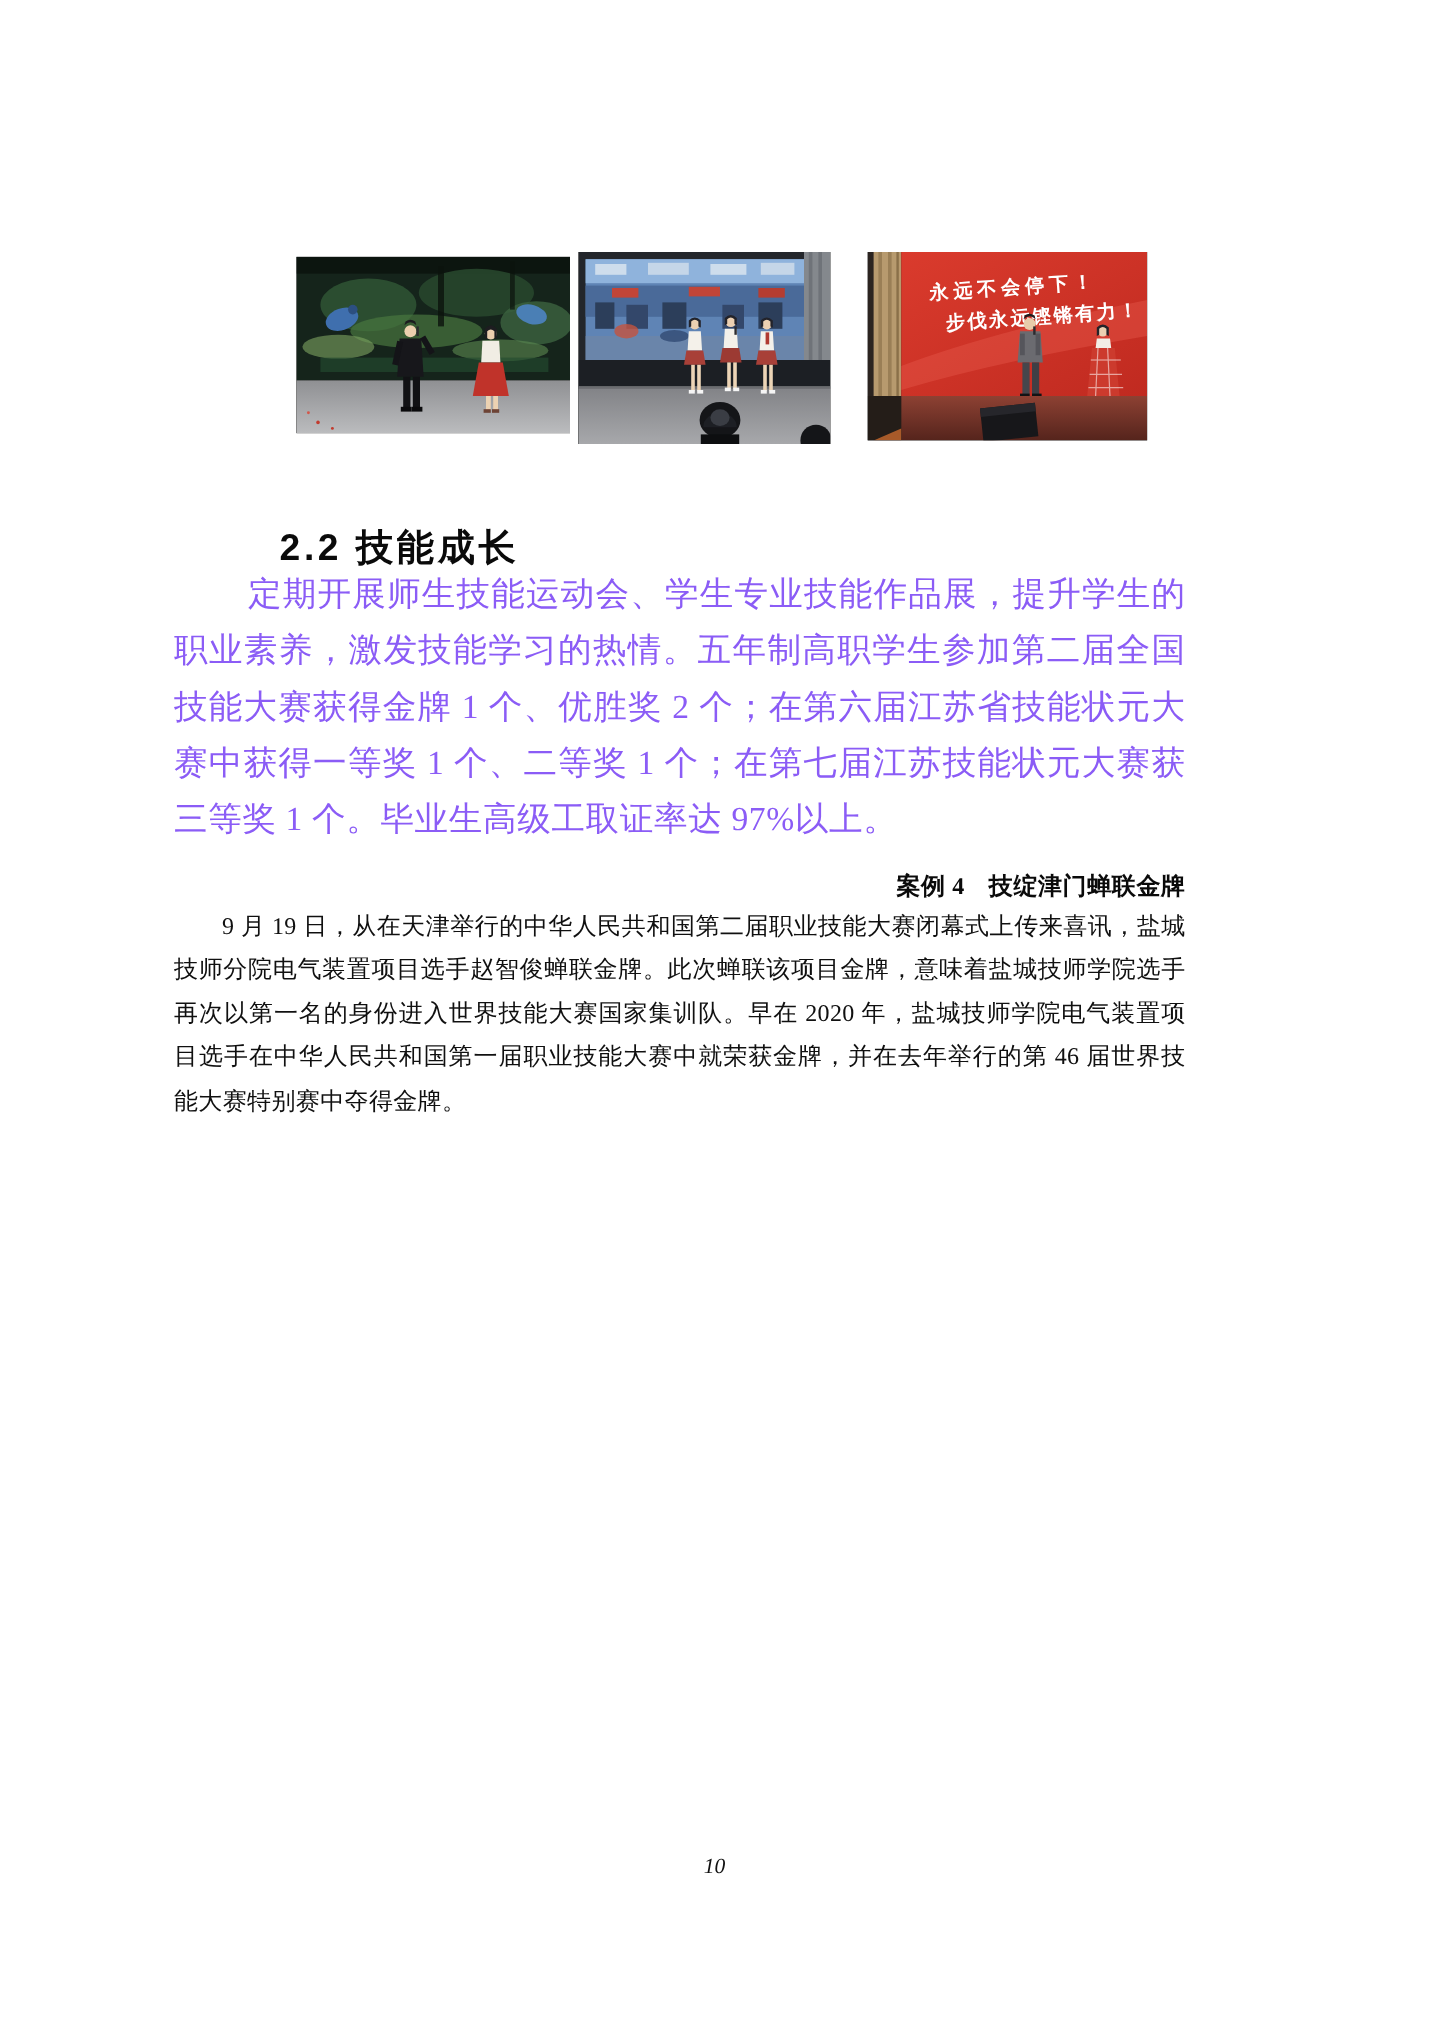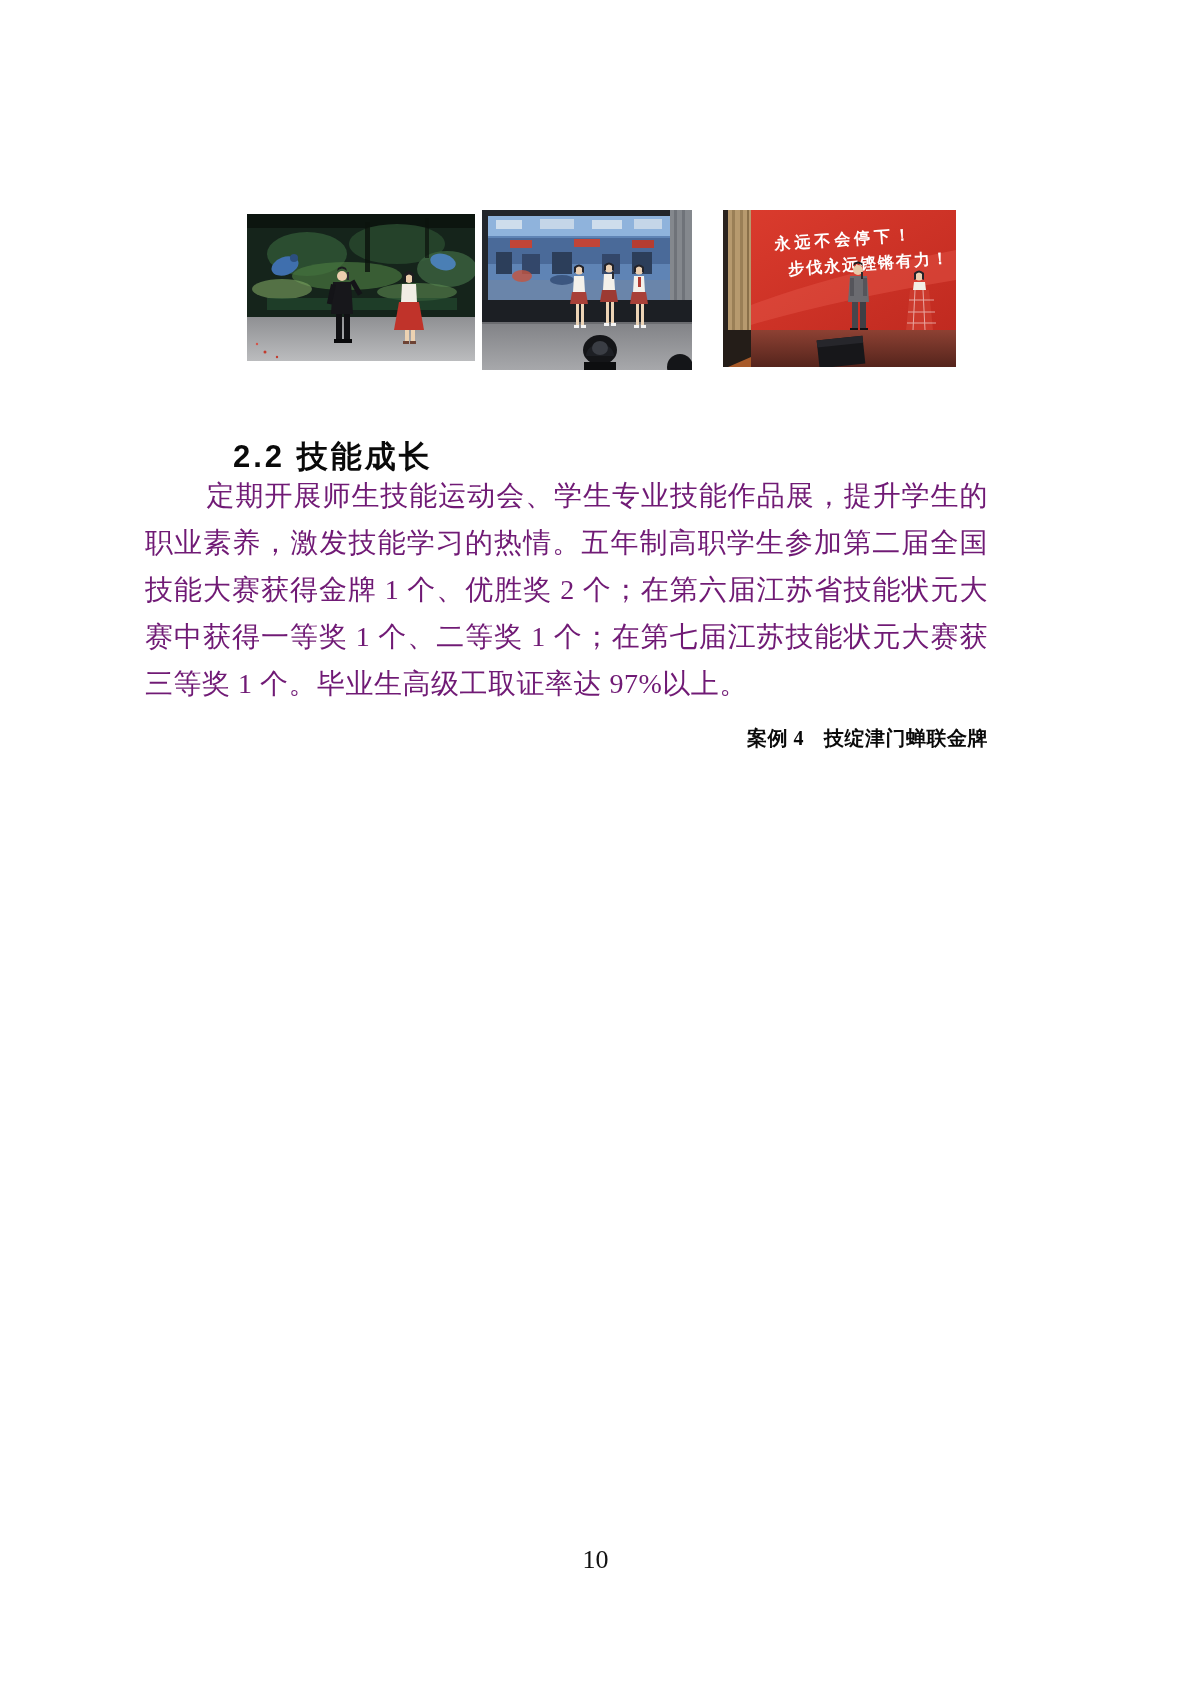--- a/index.html
+++ b/index.html
@@ -23,36 +23,36 @@
   }
   .figure-caption .caption-label{margin-right:30px;}
   .section-heading{
     position:absolute;left:221px;top:424px;margin:12px;
     font-family:"Liberation Sans","DejaVu Sans",sans-serif;
     font-size:31px;font-weight:bold;letter-spacing:3px;color:#0a0a0a;
   }
   .body-paragraph{
     position:absolute;left:145px;top:472px;width:843px;margin:0;
     font-size:28px;line-height:47px;text-align:justify;
-    text-indent:2.2em;letter-spacing:0.5px;color:#701a75;
+    text-indent:2.2em;letter-spacing:0.5px;color:#8b5cf6;
   }
   .case-title{
     position:absolute;left:145px;top:725px;width:843px;
     font-size:20px;font-weight:bold;color:#0a0a0a;letter-spacing:0.5px;text-align:right;
   }
   .case-title .case-label{margin-right:20px;}
   .case-body{
     position:absolute;left:145px;top:754px;width:843px;
     font-size:20px;line-height:36.4px;text-align:justify;
     color:#101010;letter-spacing:0.3px;
   }
   .case-body p{margin:0;text-indent:2em;}
   .page-number{
     position:absolute;left:0;top:1545px;width:100%;
-    text-align:center;font-size:26px;color:#111;
+    text-align:center;font-size:18px;color:#111;font-style:italic;
   }
 </style>
 </head>
 <body>
 
 <div class="page">
 
   <div class="photo" id="photo1" aria-label="舞台演出：黑西装男生与红裙女生二人朗诵，背景大屏为夜间树林救援画面">
     <svg viewBox="0 0 228 147" width="228" height="147">
       <defs>
@@ -252,17 +252,18 @@
 
   <h2 class="section-heading">2.2 技能成长</h2>
 
   <p class="body-paragraph">定期开展师生技能运动会、学生专业技能作品展，提升学生的职业素养，激发技能学习的热情。五年制高职学生参加第二届全国技能大赛获得金牌 1 个、优胜奖 2 个；在第六届江苏省技能状元大赛中获得一等奖 1 个、二等奖 1 个；在第七届江苏技能状元大赛获三等奖 1 个。毕业生高级工取证率达 97%以上。</p>
 
   <div class="case-title">
     <span class="case-label">案例 4</span><span class="case-name">技绽津门蝉联金牌</span>
   </div>
 
   <div class="case-body">
+    <p>9 月 19 日，从在天津举行的中华人民共和国第二届职业技能大赛闭幕式上传来喜讯，盐城技师分院电气装置项目选手赵智俊蝉联金牌。此次蝉联该项目金牌，意味着盐城技师学院选手再次以第一名的身份进入世界技能大赛国家集训队。早在 2020 年，盐城技师学院电气装置项目选手在中华人民共和国第一届职业技能大赛中就荣获金牌，并在去年举行的第 46 届世界技能大赛特别赛中夺得金牌。</p>
   </div>
 
   <div class="page-number">10</div>
 
 </div>
 
 </body></html>

